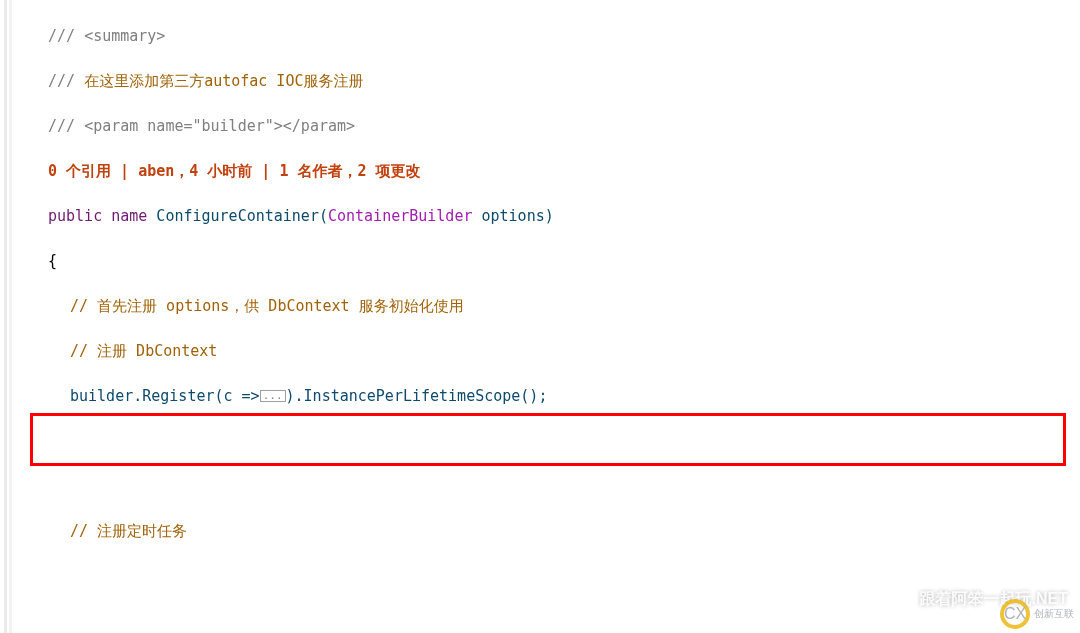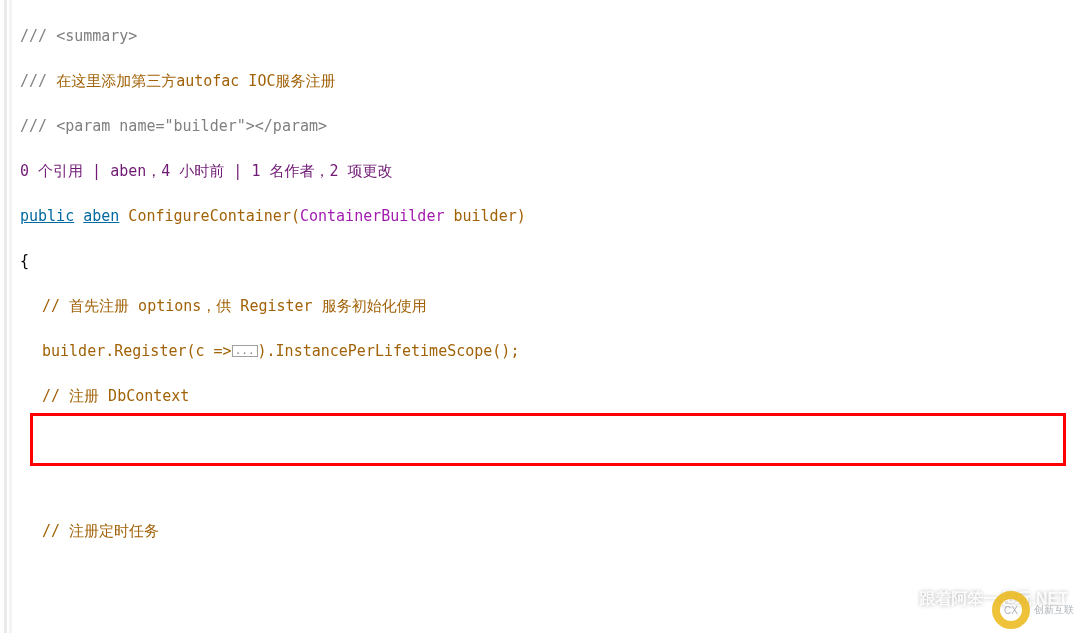--- a/index.html
+++ b/index.html
@@ -17,25 +17,25 @@
   .editor {
     padding-left: 20px;
     padding-top: 2px;
     line-height: 22.5px;
     white-space: pre;
   }
   .indent1 { padding-left: 0; }
   .indent2 { padding-left: 22px; }
   .cmt-green { color: #a16207; }
   .cmt-gray { color: #808080; }
-  .info-gray { color: #701a75; }
-  .kw-blue { color: #0369a1; text-decoration: underline; }
+  .info-gray { color: #c2410c; font-weight: bold; }
+  .kw-blue { color: #701a75; }
   .type-teal { color: #a21caf; }
-  .member { color: #a16207; }
-  .line { display: block; }
+  .member { color: #0c4a6e; }
+  .line { display: block; margin-left: 28px; }
   .punct { color: #000; }
   .leftbar {
     position: absolute;
     left: 4px;
     top: 0;
     width: 3px;
     bottom: 0;
     background: #eaeaea;
   }
   .leftbar2 {
@@ -87,40 +87,40 @@
     bottom: 4px;
     font-family: "Microsoft YaHei", sans-serif;
     font-size: 10px;
     color: #9aa0a6;
     display: flex;
     align-items: center;
     gap: 4px;
     opacity: 0.8;
   }
   .logo-circle{
-    width:22px;height:22px;border-radius:50%;border:8px solid #eab308;
-    display:flex;align-items:center;justify-content:center;font-size:10px;color:#9aa0a6;
+    width:22px;height:22px;border-radius:50%;border:4px solid #eab308;
+    display:flex;align-items:center;justify-content:center;font-size:16px;color:#9aa0a6;
   }
 </style>
 </head>
 <body>
 
 <div class="leftbar"></div>
 <div class="leftbar2"></div>
 
 <div class="editor">
 <span class="line indent1"><span class="cmt-gray">/// </span><span class="cmt-gray">&lt;summary&gt;</span></span>
 <span class="line indent1"><span class="cmt-gray">/// </span><span class="cmt-green">在这里添加第三方autofac IOC服务注册</span></span>
 <span class="line indent1"><span class="cmt-gray">/// </span><span class="cmt-gray">&lt;param name=</span><span class="cmt-gray">"builder"</span><span class="cmt-gray">&gt;&lt;/param&gt;</span></span>
 <span class="line indent1 info-gray">0 个引用 | aben，4 小时前 | 1 名作者，2 项更改</span>
-<span class="line indent1"><span class="kw-blue">public</span> <span class="kw-blue">aben</span><span class="member"> ConfigureContainer(</span><span class="type-teal">ContainerBuilder</span><span class="member"> builder)</span></span>
+<span class="line indent1"><span class="kw-blue">public</span> <span class="kw-blue">name</span><span class="member"> ConfigureContainer(</span><span class="type-teal">ContainerBuilder</span><span class="member"> options)</span></span>
 <span class="line indent1 punct">{</span>
-<span class="line indent2 cmt-green">// 首先注册 options，供 Register 服务初始化使用</span>
+<span class="line indent2 cmt-green">// 首先注册 options，供 DbContext 服务初始化使用</span>
+<span class="line indent2 cmt-green">// 注册 DbContext</span>
 <span class="line indent2"><span class="member">builder</span><span class="member">.Register(c =&gt;</span><span class="foldbox">...</span><span class="member">).InstancePerLifetimeScope();</span></span>
-<span class="line indent2 cmt-green">// 注册 DbContext</span>
 <span class="line">&nbsp;</span>
 <span class="line">&nbsp;</span>
 <span class="line indent2 cmt-green">// 注册定时任务</span>
 
 
 
 
 
 
 

